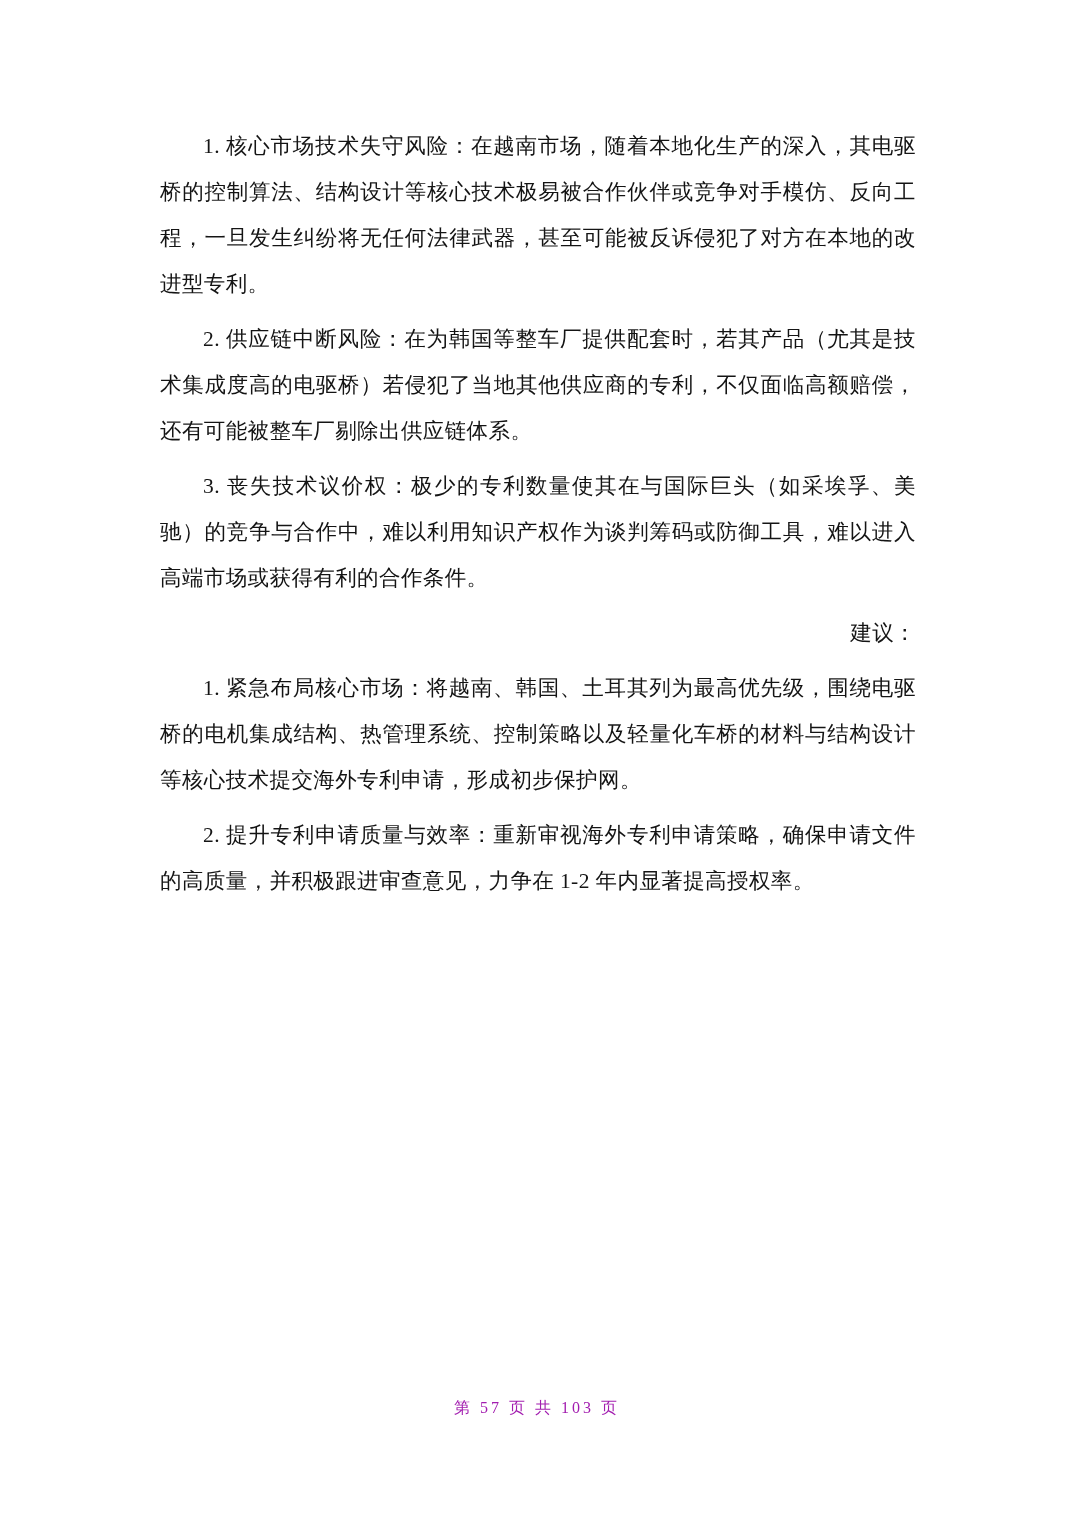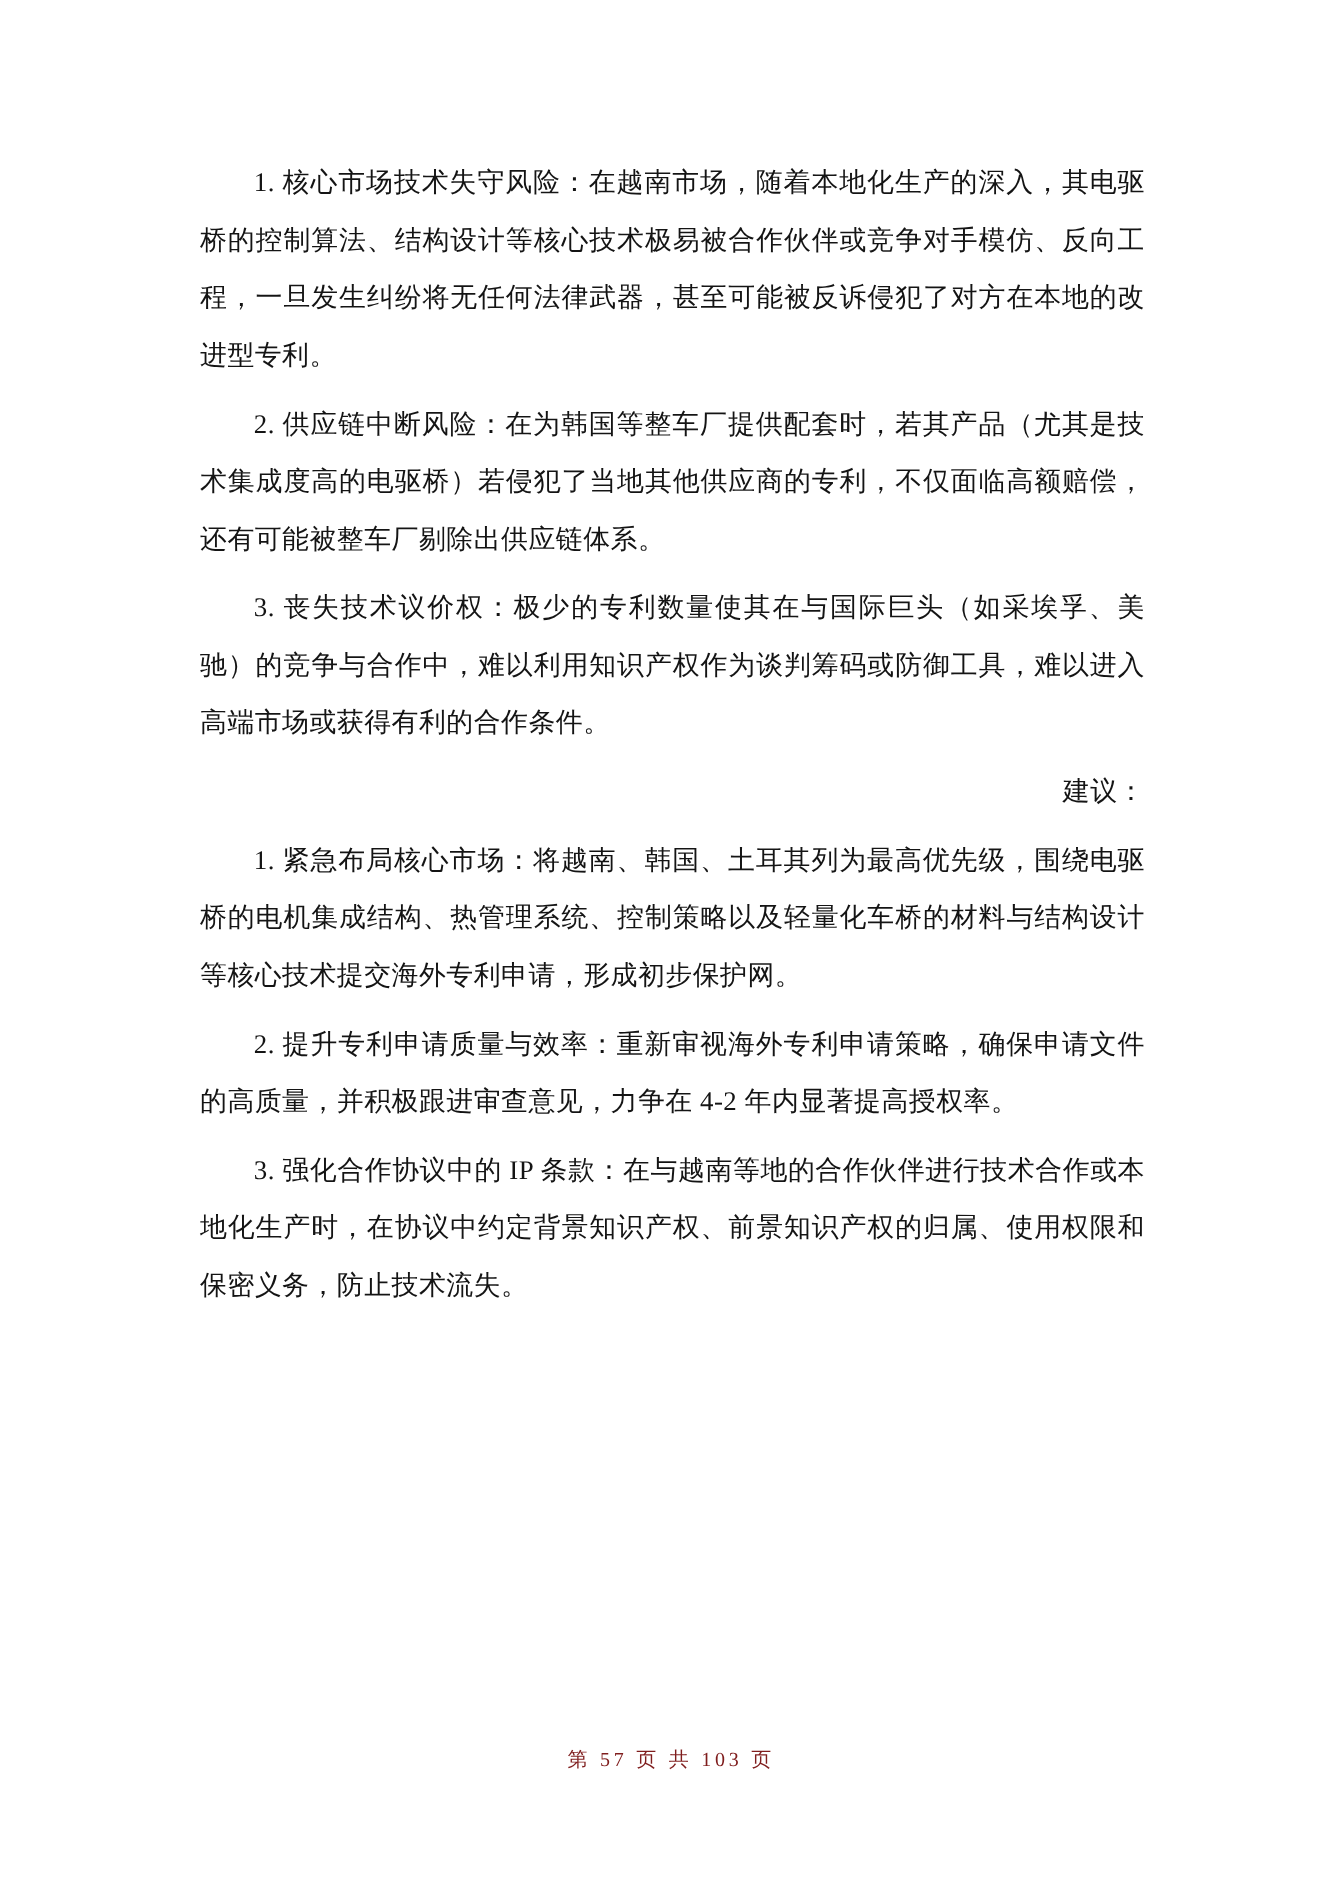--- a/index.html
+++ b/index.html
@@ -42,33 +42,32 @@
   .footer {
     position: absolute;
     top: 1398px;
     left: 0;
     width: 100%;
     text-align: center;
   }
   .footer span {
     font-size: 16px;
     letter-spacing: 3px;
-    color: #7f1d1d;
+    color: #a21caf;
   }
 </style>
 </head>
 <body>
 
 <div class="page">
   <div class="content">
     <p class="para">1. 核心市场技术失守风险：在越南市场，随着本地化生产的深入，其电驱桥的控制算法、结构设计等核心技术极易被合作伙伴或竞争对手模仿、反向工程，一旦发生纠纷将无任何法律武器，甚至可能被反诉侵犯了对方在本地的改进型专利。</p>
     <p class="para">2. 供应链中断风险：在为韩国等整车厂提供配套时，若其产品（尤其是技术集成度高的电驱桥）若侵犯了当地其他供应商的专利，不仅面临高额赔偿，还有可能被整车厂剔除出供应链体系。</p>
     <p class="para">3. 丧失技术议价权：极少的专利数量使其在与国际巨头（如采埃孚、美驰）的竞争与合作中，难以利用知识产权作为谈判筹码或防御工具，难以进入高端市场或获得有利的合作条件。</p>
     <p class="para heading">建议：</p>
     <p class="para">1. 紧急布局核心市场：将越南、韩国、土耳其列为最高优先级，围绕电驱桥的电机集成结构、热管理系统、控制策略以及轻量化车桥的材料与结构设计等核心技术提交海外专利申请，形成初步保护网。</p>
-    <p class="para">2. 提升专利申请质量与效率：重新审视海外专利申请策略，确保申请文件的高质量，并积极跟进审查意见，力争在 4-2 年内显著提高授权率。</p>
-    <p class="para">3. 强化合作协议中的 IP 条款：在与越南等地的合作伙伴进行技术合作或本地化生产时，在协议中约定背景知识产权、前景知识产权的归属、使用权限和保密义务，防止技术流失。</p>
+    <p class="para">2. 提升专利申请质量与效率：重新审视海外专利申请策略，确保申请文件的高质量，并积极跟进审查意见，力争在 1-2 年内显著提高授权率。</p>
   </div>
 
   <div class="footer">
     <span>第 57 页 共 103 页</span>
   </div>
 </div>
 
 </body></html>

